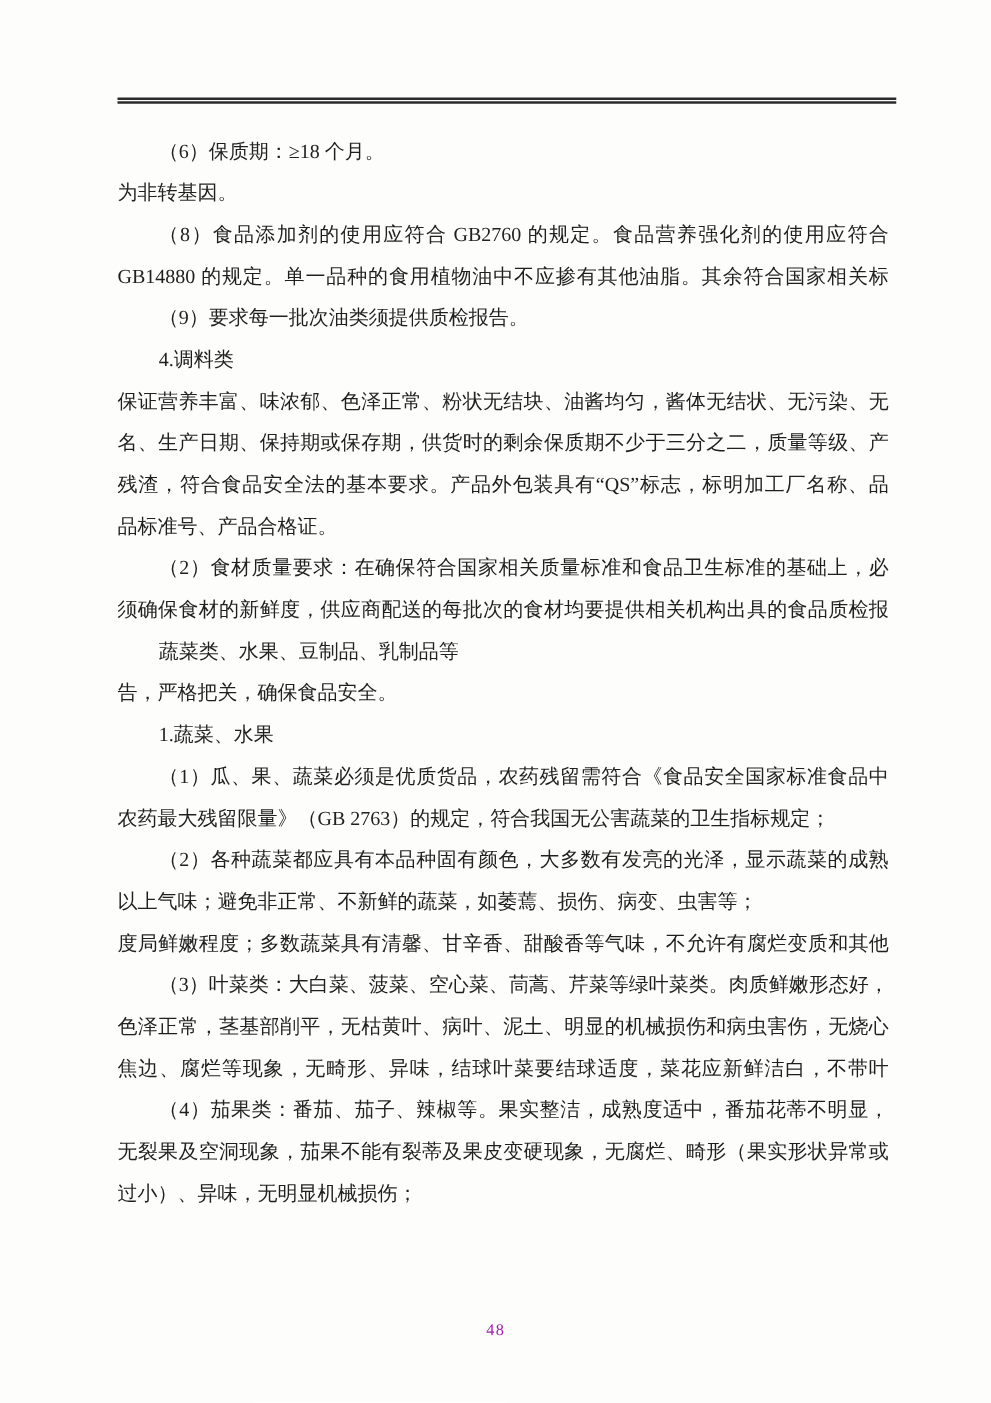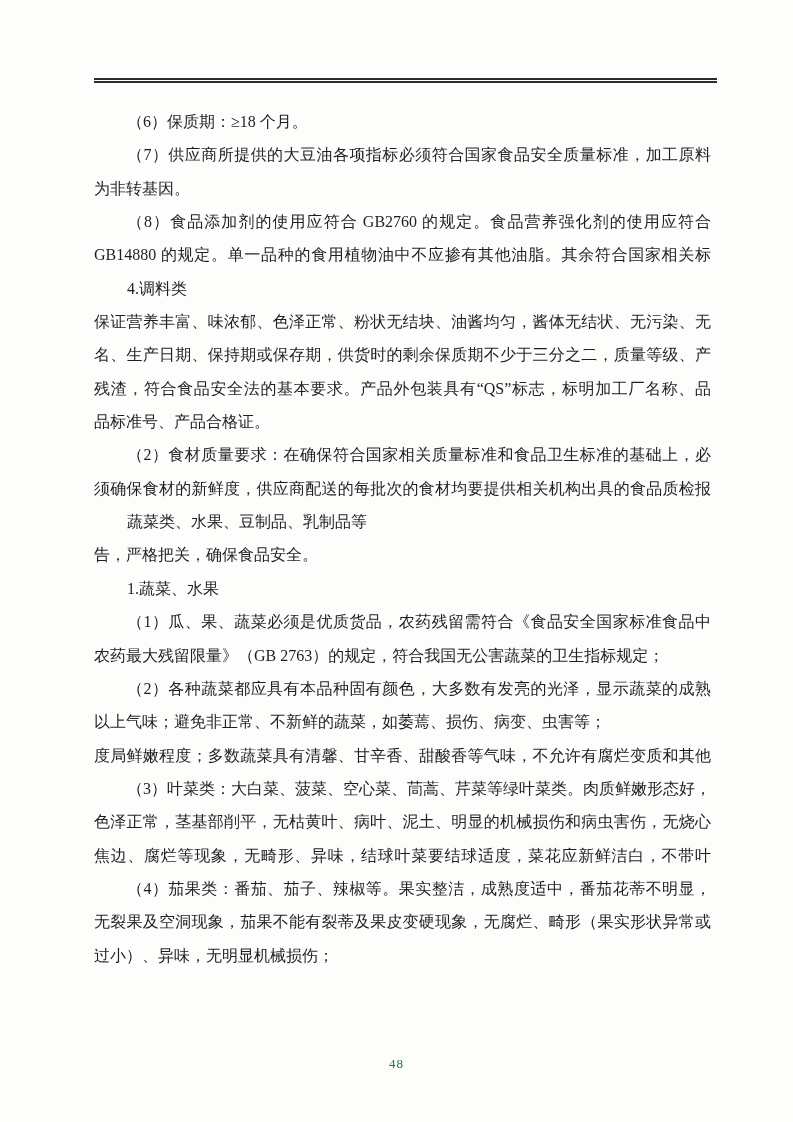--- a/index.html
+++ b/index.html
@@ -48,35 +48,35 @@
     text-align: justify;
     text-align-last: justify;
   }
   .page-number {
     position: absolute;
     left: 0;
     top: 1056px;
     width: 100%;
     text-align: center;
     font-size: 13px;
-    color: #15803d;
+    color: #a21caf;
     letter-spacing: 1px;
   }
 </style>
 </head>
 <body>
 
 <div class="page">
   <div class="header-rule"></div>
   <div class="text-body">
       <div class="line indent">（6）保质期：≥18 个月。</div>
-      <div class="line indent fill">（7）供应商所提供的大豆油各项指标必须符合国家食品安全质量标准，加工原料</div>
       <div class="line">为非转基因。</div>
       <div class="line indent fill">（8）食品添加剂的使用应符合 GB2760 的规定。食品营养强化剂的使用应符合</div>
       <div class="line fill">GB14880 的规定。单一品种的食用植物油中不应掺有其他油脂。其余符合国家相关标准。</div>
+      <div class="line indent">（9）要求每一批次油类须提供质检报告。</div>
       <div class="line indent">4.调料类</div>
       <div class="line fill">保证营养丰富、味浓郁、色泽正常、粉状无结块、油酱均匀，酱体无结状、无污染、无</div>
       <div class="line fill">名、生产日期、保持期或保存期，供货时的剩余保质期不少于三分之二，质量等级、产</div>
       <div class="line fill">残渣，符合食品安全法的基本要求。产品外包装具有“QS”标志，标明加工厂名称、品</div>
       <div class="line">品标准号、产品合格证。</div>
       <div class="line indent fill">（2）食材质量要求：在确保符合国家相关质量标准和食品卫生标准的基础上，必</div>
       <div class="line fill">须确保食材的新鲜度，供应商配送的每批次的食材均要提供相关机构出具的食品质检报</div>
       <div class="line indent">蔬菜类、水果、豆制品、乳制品等</div>
       <div class="line">告，严格把关，确保食品安全。</div>
       <div class="line indent">1.蔬菜、水果</div>

